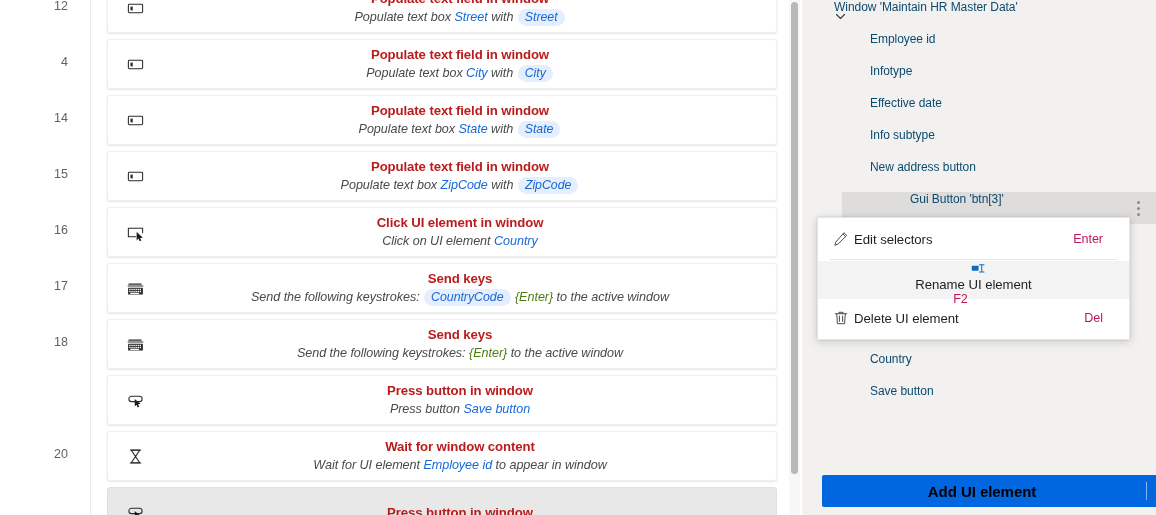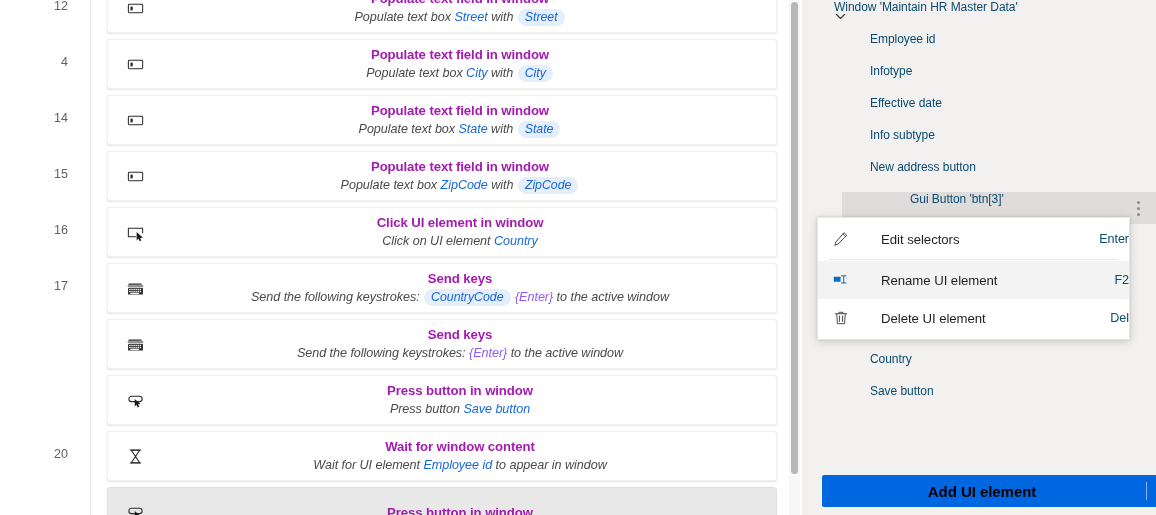--- a/index.html
+++ b/index.html
@@ -39,35 +39,35 @@
     display: flex; align-items: center;
   }
   .card.selected { background: #e8e8e8; border-color: #e0e0e0; box-shadow: none; }
   .card-icon {
     width: 46px; min-width: 46px; height: 50px;
     display: flex; align-items: center; justify-content: center;
     padding-left: 8px;
   }
   .card-body { flex: 1; min-width: 0; padding-right: 10px; }
   .card-title {
-    font-size: 13.2px; font-weight: 700; color: #a21caf;
+    font-size: 13.2px; font-weight: 700; color: #b91c1c;
     line-height: 17px; white-space: nowrap; letter-spacing: -.1px;
   }
   .card-sub {
     font-size: 12.6px; color: #4a4a4a; line-height: 18px;
     white-space: nowrap; margin-top: 1px; letter-spacing: -.05px; font-style: italic;
   }
   .lnk { color: #1868d8; }
   .chip {
     display: inline-block;
     background: #e4eefc; color: #1868d8;
     border-radius: 9px; padding: 1px 7px 1px 7px;
     margin: 0 1px; line-height: 15px; font-size: 12.4px;
   }
-  .tok { color: #8b5cf6; }
+  .tok { color: #4d7c0f; }
 
   
   .flow-scroll {
     position: absolute; left: 789px; top: 0; width: 11px; height: 515px;
     background: #f7f7f7;
   }
   .flow-thumb {
     position: absolute; left: 791px; top: 2px; width: 7px; height: 472px;
     background: #b8b8b8; border-radius: 4px;
   }
@@ -118,30 +118,30 @@
   
   .ctx {
     position: absolute; left: 817px; top: 217px; width: 313px;
     background: #ffffff;
     border: 1px solid #e6e6e6;
     box-shadow: 0 2px 9px rgba(0,0,0,.16), 0 0 2px rgba(0,0,0,.12);
     padding: 2px 0;
   }
   .ctx-item {
     position: relative; height: 38px; display: flex; align-items: center;
-    font-size: 13.2px; color: #1f1f1f; letter-spacing: -.05px; gap: 27px;
-  }
-  .ctx-item.hover { background: #f3f3f3; }
+    font-size: 13.2px; color: #1f1f1f; letter-spacing: -.05px;
+  }
+  .ctx-item.hover { background: #f3f3f3; flex-direction: column; }
   .ctx-ico {
     width: 36px; min-width: 36px; height: 38px;
     display: flex; align-items: center; justify-content: center;
     padding-left: 10px;
   }
   .ctx-label { flex: 1; }
-  .ctx-key { font-size: 12.6px; color: #0c4a6e; padding-right: 0; }
+  .ctx-key { font-size: 12.6px; color: #be185d; padding-right: 26px; }
   .ctx-sep { height: 1px; background: #e6e6e6; margin: 1px 12px; }
 </style>
 </head>
 <body>
 
 <div class="app">
 
   <div class="flow-pane">
     <div class="gutter-line"></div>
     <div class="rows" id="flow-rows">
@@ -244,20 +244,21 @@
                 </g>
               </svg>
             </div>
             <div class="card-body">
               <div class="card-title">Send keys</div>
               <div class="card-sub"><span>Send the following keystrokes: </span><span class="chip">CountryCode</span> <span class="tok">{Enter}</span><span> to the active window</span></div>
             </div>
           </div>
         </div>
         <div class="row">
+          <div class="row-num">18</div>
           <div class="card">
             <div class="card-icon">
               <svg width="19" height="19" viewBox="0 0 20 20" fill="none">
                 <path d="M3 5.4 H16 M2.2 7.4 H17.8" stroke="#2b2b2b" stroke-width="1.1" stroke-linecap="round"></path>
                 <rect x="2.2" y="9.2" width="15.6" height="7.2" rx="0.6" fill="#2b2b2b"></rect>
                 <g fill="#ffffff">
                   <rect x="3.4" y="10.3" width="1.4" height="1.4"></rect>
                   <rect x="5.6" y="10.3" width="1.4" height="1.4"></rect>
                   <rect x="7.8" y="10.3" width="1.4" height="1.4"></rect>
                   <rect x="10" y="10.3" width="1.4" height="1.4"></rect>

